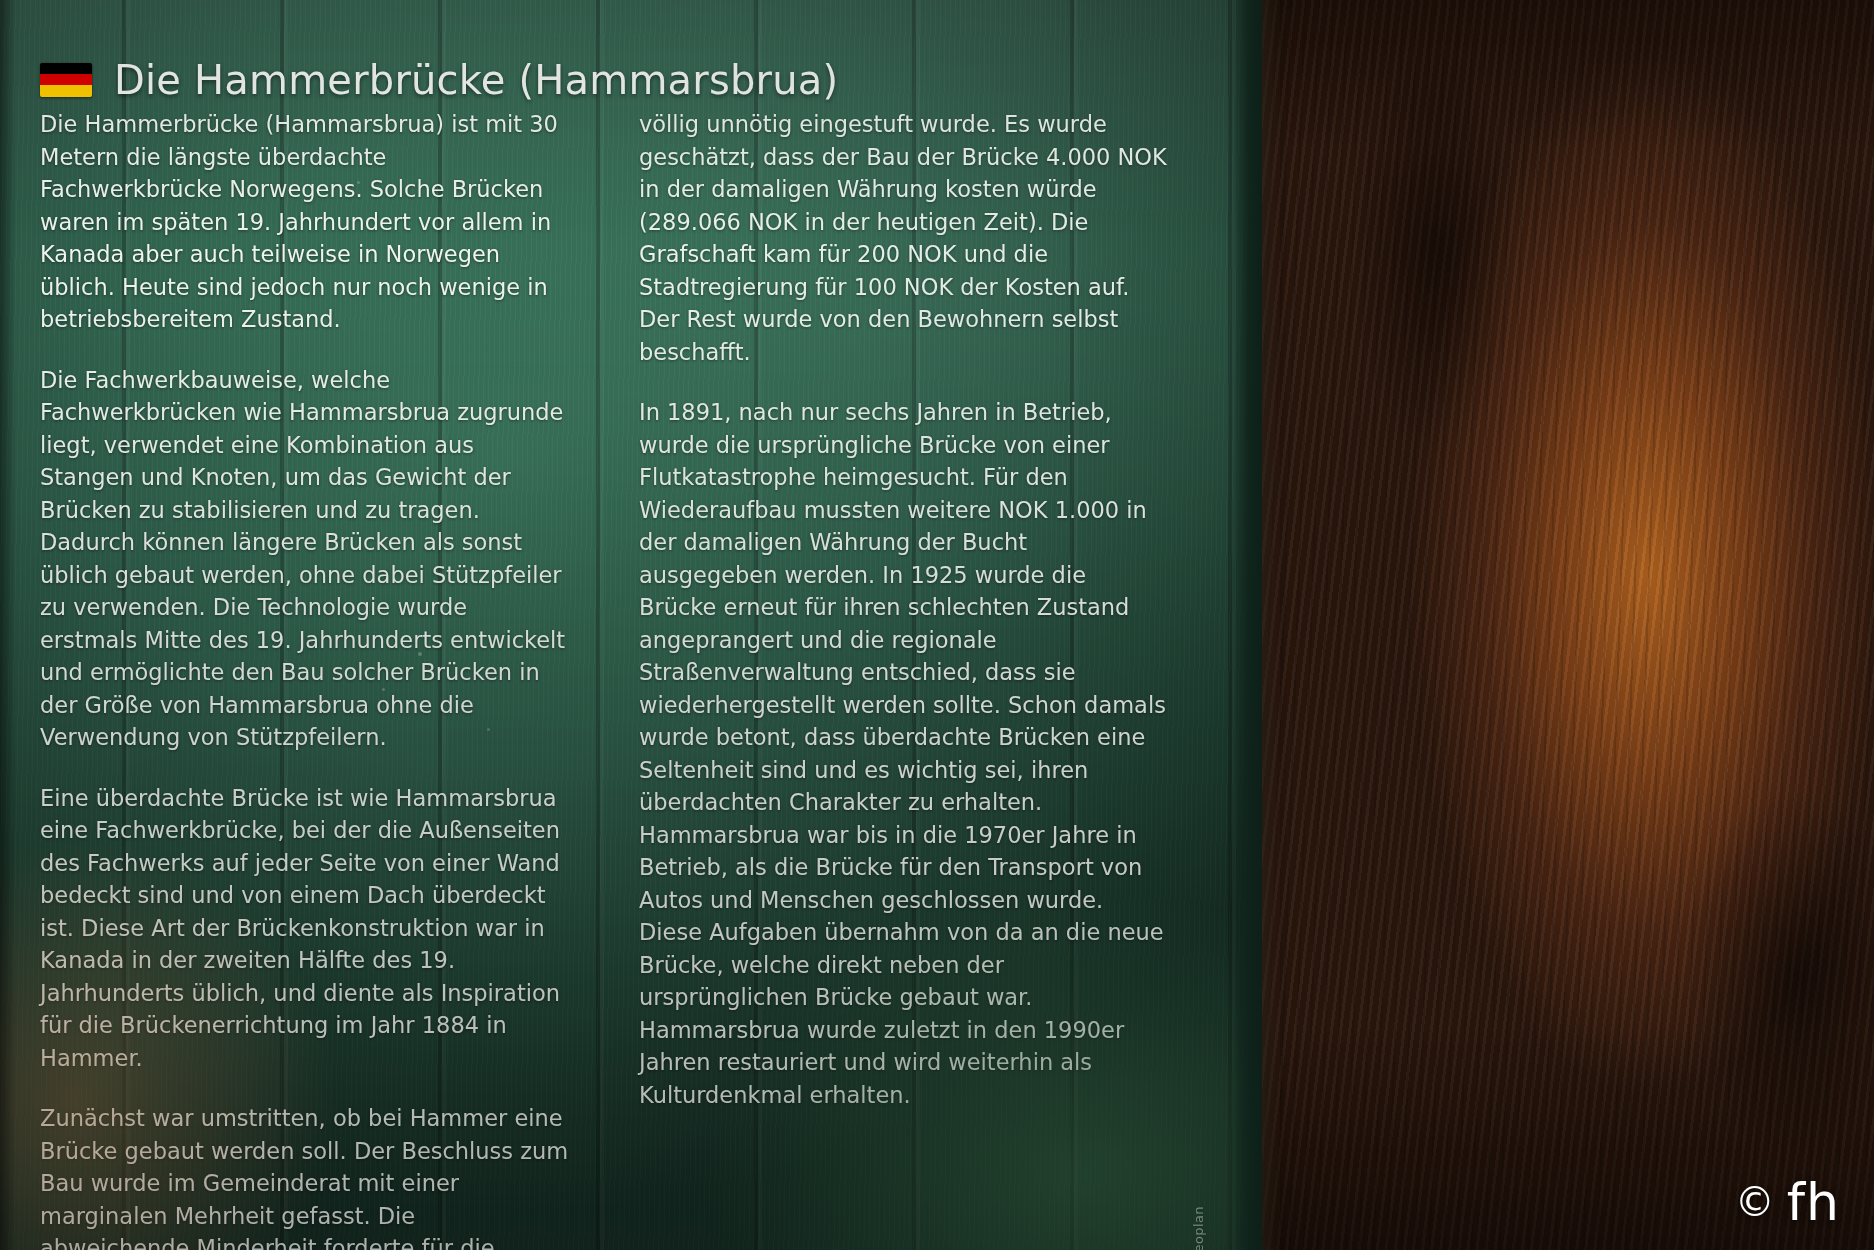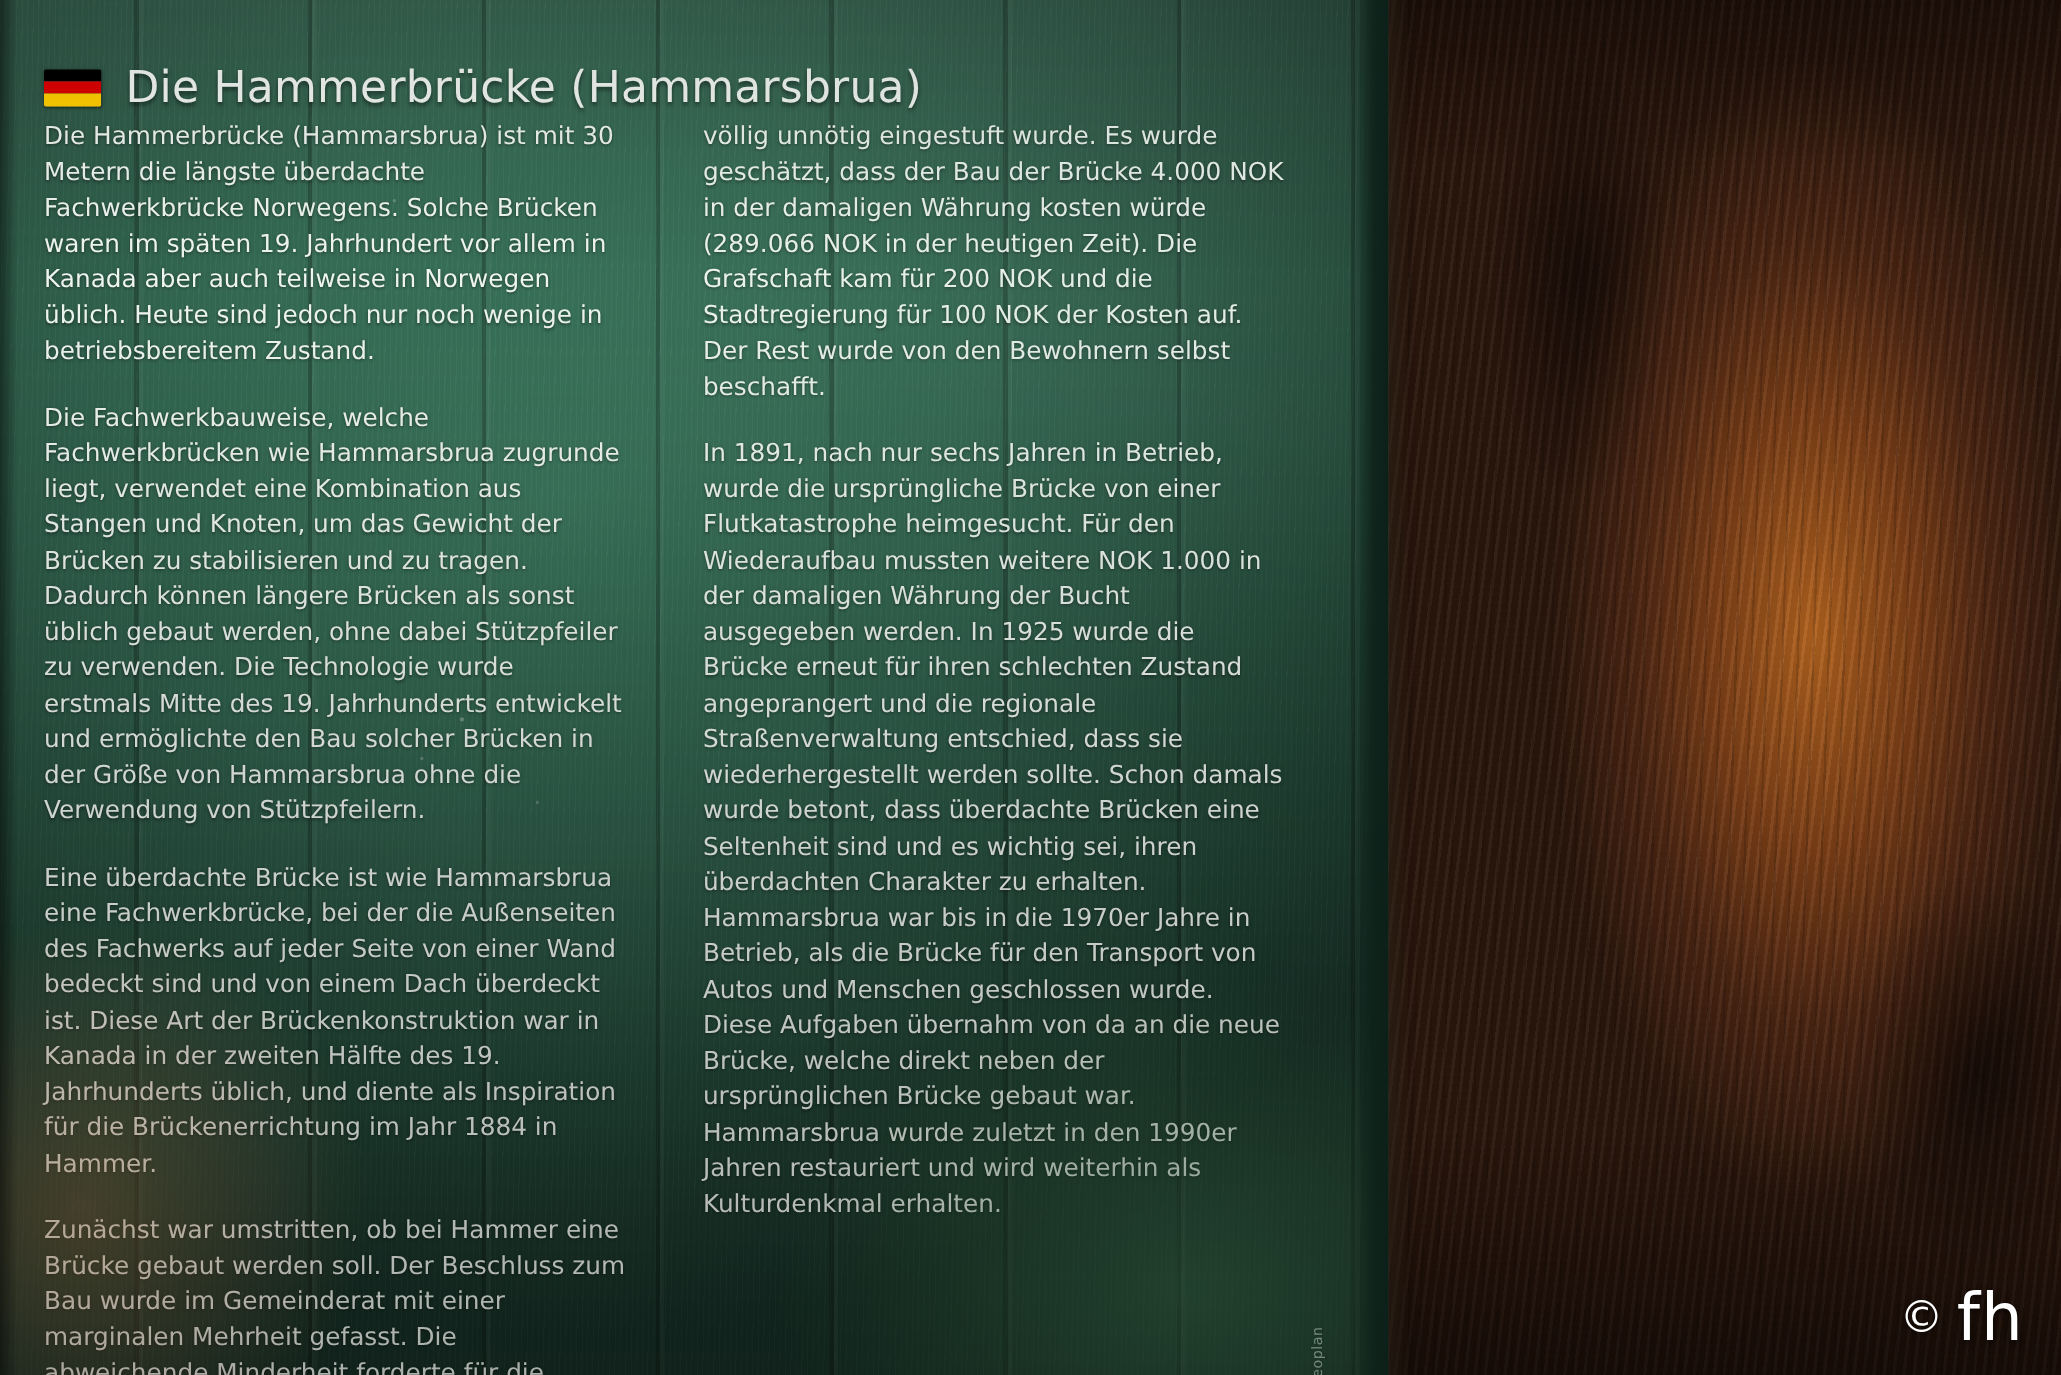--- a/index.html
+++ b/index.html
@@ -199,21 +199,21 @@
     bottom: 22px;
     display: flex;
     align-items: center;
     gap: 12px;
     color: #ffffff;
     font-size: 44px;
     line-height: 1;
     text-shadow: 0 2px 6px rgba(0,0,0,.7);
   }
   .watermark .c { font-size: 40px; }
-  .watermark .fh { font-size: 60px; letter-spacing: 1px; }
+  .watermark .fh { font-size: 52px; letter-spacing: 1px; }
 
   
   .speck {
     position: absolute;
     background: rgba(255,255,255,0.55);
     border-radius: 50%;
     pointer-events: none;
   }
 </style>
 </head>

